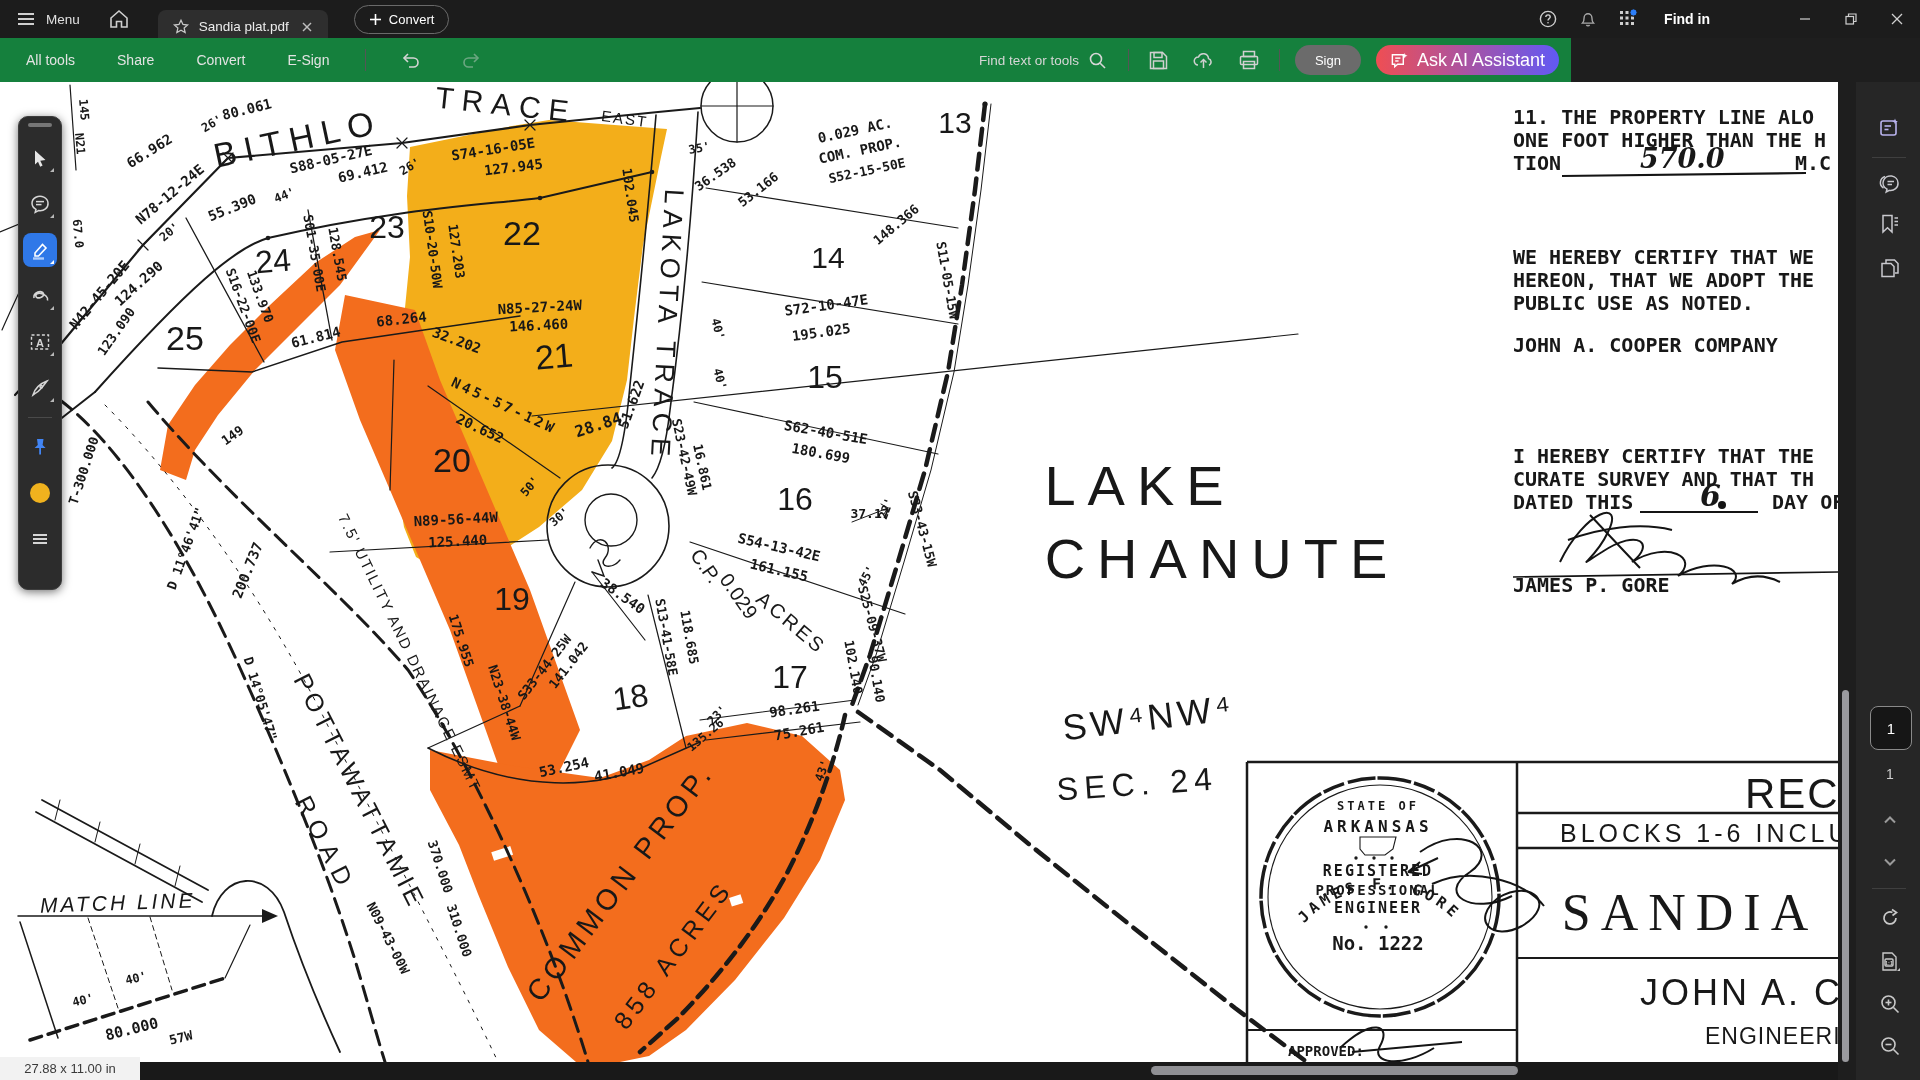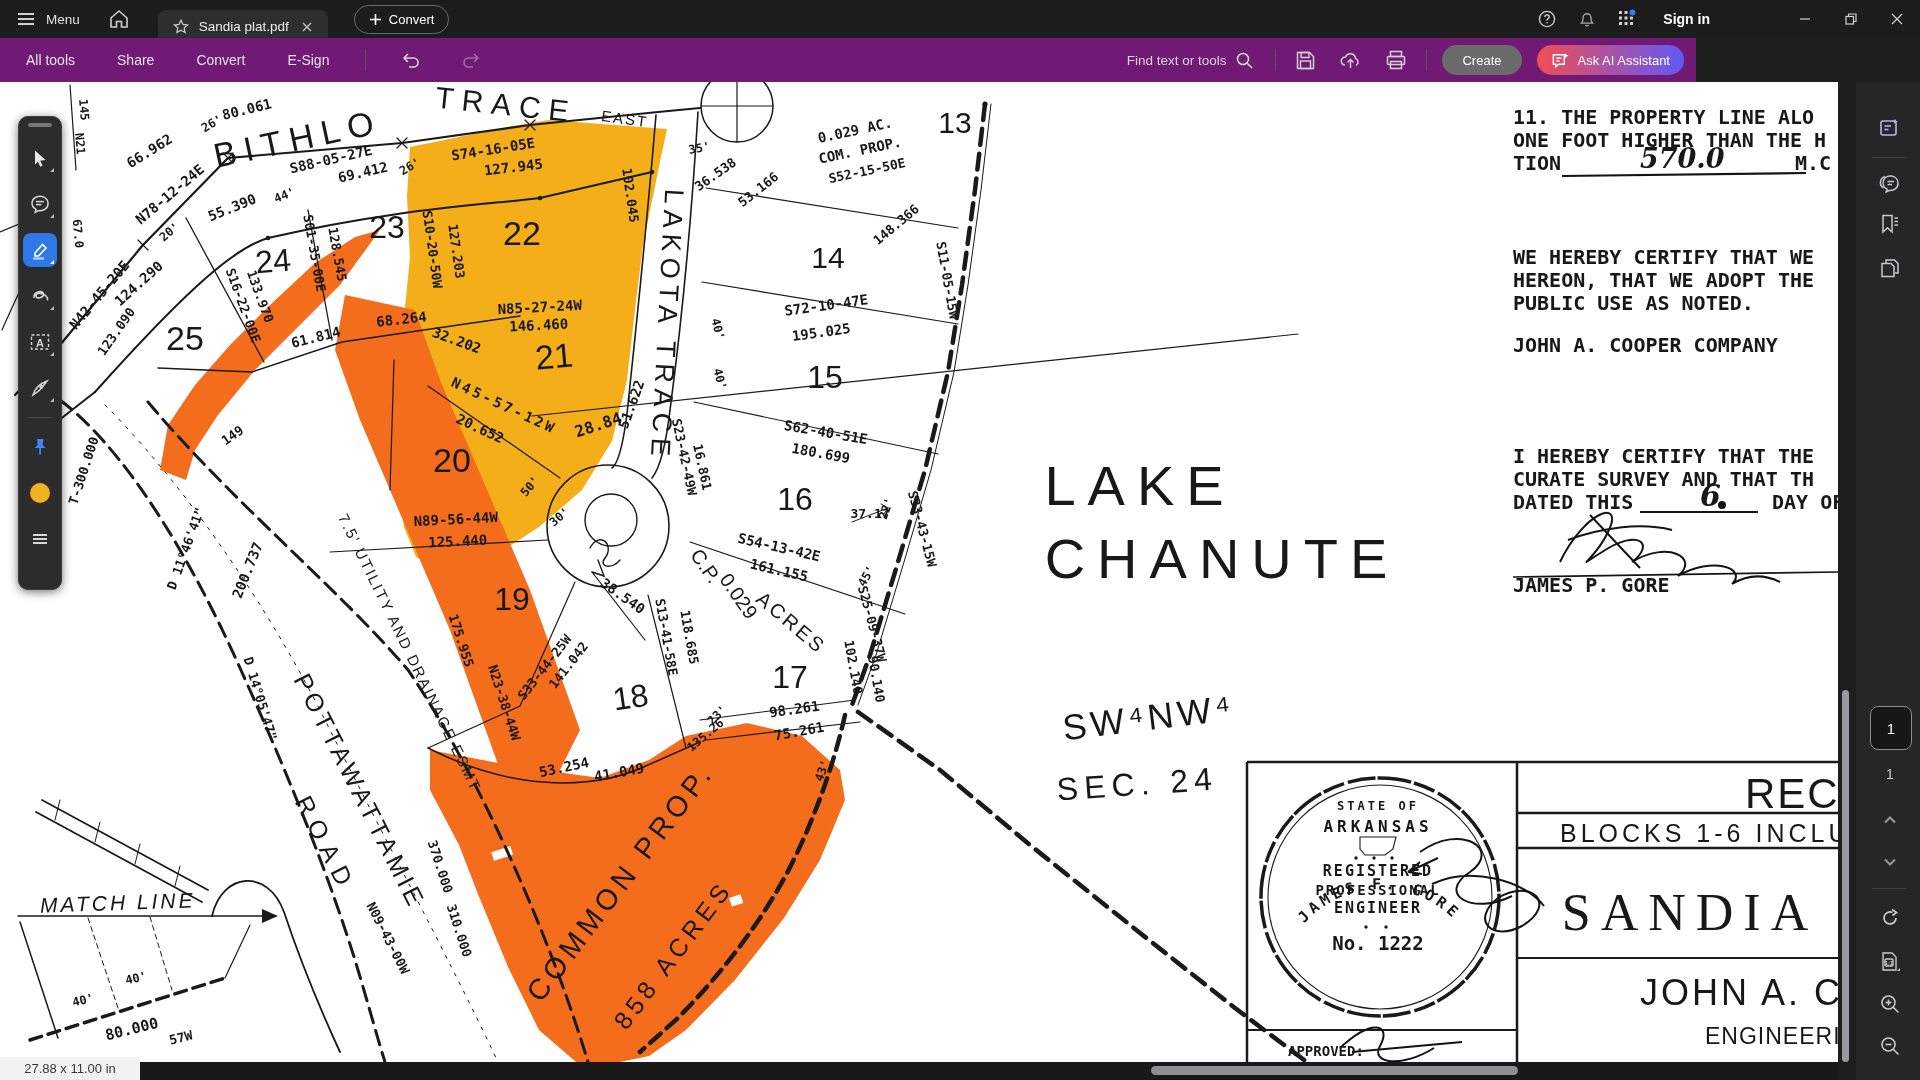--- a/index.html
+++ b/index.html
@@ -10,28 +10,28 @@
   .icon-btn{display:flex;align-items:center;justify-content:center;background:none;border:none;padding:4px;cursor:pointer;color:#cfcfcf;}
   .menu-label{color:#e0e0e0;font-size:13.5px;margin-left:-4px;}
   .tab{display:flex;align-items:center;gap:9px;background:#2e2e2e;height:34px;margin-top:15px;border-radius:8px 8px 0 0;padding:0 12px 0 14px;margin-left:14px;}
   .tab-title{color:#ececec;font-size:13.5px;white-space:nowrap;}
   .create-btn{display:flex;align-items:center;gap:7px;border:1px solid #6a6a6a;border-radius:16px;background:none;color:#fff;font-size:13px;padding:6px 14px;margin-left:16px;cursor:pointer;}
   .tb-right{position:absolute;right:0;top:0;height:38px;display:flex;align-items:center;}
   .tb-right .icon-btn{width:38px;}
   .signin{color:#fff;font-size:14px;font-weight:700;margin:0 10px;background:none;border:none;cursor:pointer;}
   .winctl{width:46px;height:38px;display:flex;align-items:center;justify-content:center;background:none;border:none;color:#d0d0d0;cursor:pointer;}
   
-  .toolbar2{position:absolute;left:0;top:38px;width:1696px;height:44px;background:#701a75;border-bottom:1px solid #151515;display:flex;align-items:center;}
+  .toolbar2{position:absolute;left:0;top:38px;width:1571px;height:44px;background:#15803d;border-bottom:1px solid #151515;display:flex;align-items:center;}
   .t2-left{display:flex;align-items:center;padding-left:20px;gap:30px;}
   .t2-tab{background:none;border:none;color:#e3e3e3;font-size:14px;cursor:pointer;white-space:nowrap;}
   .vsep{width:1px;height:22px;background:#555;}
   .t2-right{position:absolute;right:12px;top:0;height:44px;display:flex;align-items:center;gap:15px;}
   .findbtn{display:flex;align-items:center;gap:9px;background:none;border:none;color:#d6d6d6;font-size:13.5px;cursor:pointer;}
   .share-btn{background:#6b6b6b;border:none;color:#fff;font-size:13px;border-radius:15px;height:30px;padding:0 20px;cursor:pointer;}
-  .ai-btn{display:flex;align-items:center;gap:8px;border:none;color:#fff;font-size:13px;border-radius:15px;height:30px;padding:0 14px;cursor:pointer;
+  .ai-btn{display:flex;align-items:center;gap:8px;border:none;color:#fff;font-size:18px;border-radius:15px;height:30px;padding:0 14px;cursor:pointer;
     background:linear-gradient(90deg,#EF4E53,#6159F5);}
   
   #doc-area{position:absolute;left:0;top:82px;width:1838px;height:980px;background:#ffffff;overflow:hidden;}
   .lbl{fill:#181818;}
   .lbl.plat{font-family:"DejaVu Sans Mono",monospace;font-weight:700;}
   .lbl.sans{font-family:"Liberation Sans",sans-serif;font-weight:400;}
   .lbl.serif{font-family:"Liberation Serif",serif;font-weight:400;}
   .lbl.script{font-family:"DejaVu Serif",serif;font-style:italic;font-weight:700;}
   .lbl.it{font-style:italic;}
   
@@ -121,21 +121,21 @@
             <rect x="2" y="7.5" width="3" height="3"></rect>
             <rect x="7.5" y="7.5" width="3" height="3"></rect>
             <rect x="13" y="7.5" width="3" height="3"></rect>
             <rect x="2" y="13" width="3" height="3"></rect>
             <rect x="7.5" y="13" width="3" height="3"></rect>
             <rect x="13" y="13" width="3" height="3"></rect>
           </g>
           <circle cx="15.5" cy="3.5" r="3.6" fill="#2d7ff9" stroke="#1c1c1c" stroke-width="1"></circle>
         </svg>
     </button>
-    <button class="signin">Sign in</button>
+    <button class="signin">Find in</button>
     <div style="width:56px;"></div>
     <button class="winctl">
       <svg width="12" height="12" viewBox="0 0 12 12" stroke="#d0d0d0" stroke-width="1.2">
           <line x1="1" y1="6" x2="11" y2="6"></line>
         </svg>
     </button>
     <button class="winctl">
       <svg width="12" height="12" viewBox="0 0 12 12" fill="none" stroke="#d0d0d0" stroke-width="1.2">
           <path d="M3.5,3.5 V1 H11 V8.5 H8.5"></path>
           <rect x="1" y="3.5" width="7.5" height="7.5"></rect>
@@ -194,21 +194,21 @@
         </svg>
     </button>
     <button class="icon-btn">
       <svg width="22" height="22" viewBox="0 0 22 22" fill="none" stroke="#d0d0d0" stroke-width="1.5">
           <rect x="5.5" y="2.5" width="11" height="5"></rect>
           <rect x="2.5" y="7.5" width="17" height="8" rx="1"></rect>
           <rect x="5.5" y="12.5" width="11" height="7"></rect>
         </svg>
     </button>
     <div class="vsep"></div>
-    <button class="share-btn">Create</button>
+    <button class="share-btn">Sign</button>
     <button class="ai-btn">
       <svg width="19" height="19" viewBox="0 0 20 20" fill="none" stroke="#fff" stroke-width="1.5">
           <path d="M2.5,4 H14 V14 H8 L5,16.5 V14 H2.5 Z"></path>
           <line x1="5.5" y1="7.5" x2="11" y2="7.5"></line>
           <line x1="5.5" y1="10.5" x2="9" y2="10.5"></line>
           <path d="M15.5,2 L16.3,4.2 L18.5,5 L16.3,5.8 L15.5,8 L14.7,5.8 L12.5,5 L14.7,4.2 Z" fill="#fff" stroke="none"></path>
         </svg>
       <span>Ask AI Assistant</span>
     </button>
   </div>

